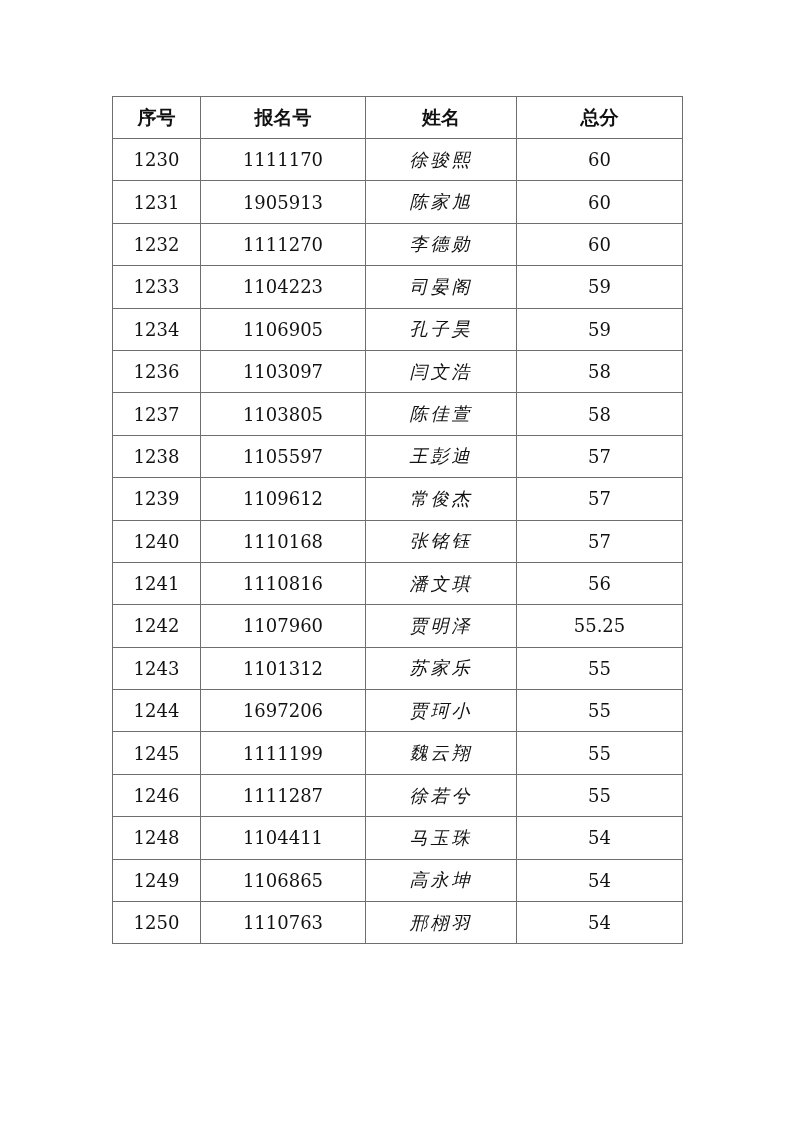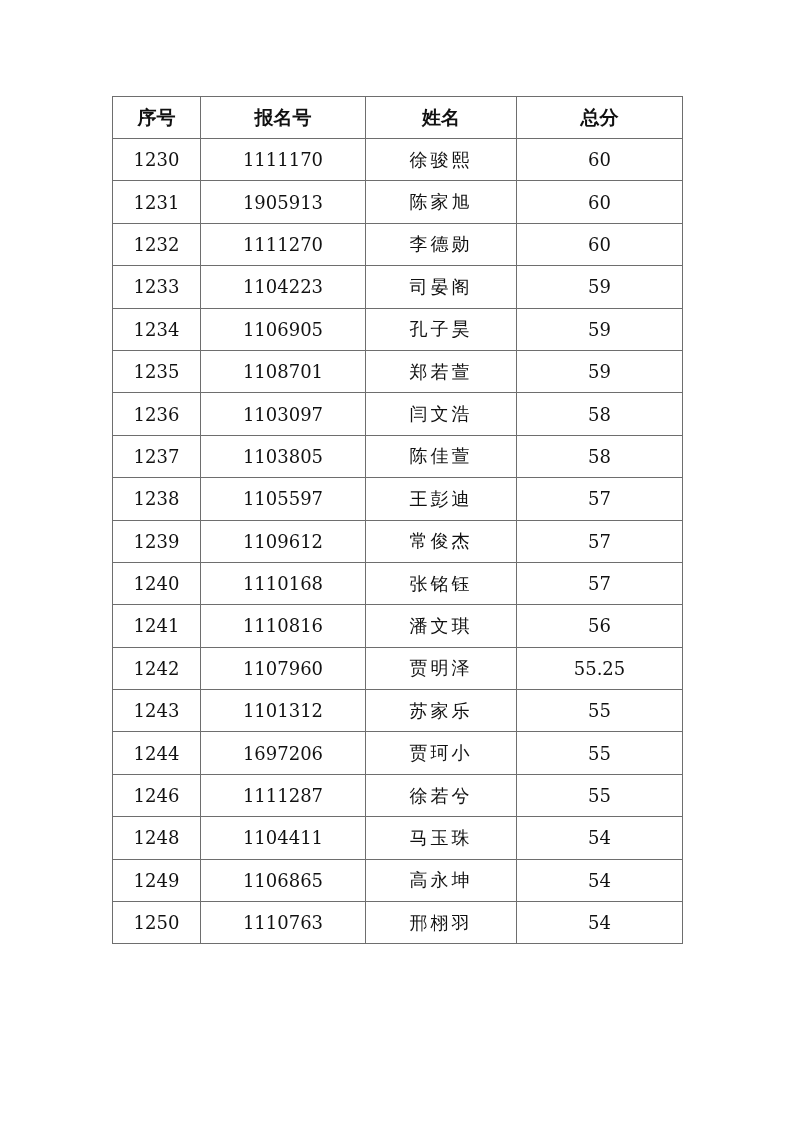--- a/index.html
+++ b/index.html
@@ -23,21 +23,21 @@
     height: 41px;
     font-family: "DejaVu Sans", sans-serif;
     font-weight: bold;
     font-size: 19px;
   }
   table.scores td {
     height: 41.4px;
     font-family: "DejaVu Serif", serif;
     font-size: 18px;
   }
-  td.name-cell { letter-spacing: 3px; font-family: "DejaVu Sans", sans-serif; font-weight: normal; }
+  td.name-cell { letter-spacing: 3px; font-family: "DejaVu Sans", sans-serif; font-weight: normal; font-style: italic; }
   col.c1 { width: 88px; }
   col.c2 { width: 165px; }
   col.c3 { width: 151px; }
   col.c4 { width: 166px; }
 </style>
 </head>
 <body>
 
 <div class="page">
   <table class="scores">
@@ -77,26 +77,20 @@
         <tr>
           <td>1233</td>
           <td>1104223</td>
           <td class="name-cell">司晏阁</td>
           <td>59</td>
         </tr>
         <tr>
           <td>1234</td>
           <td>1106905</td>
           <td class="name-cell">孔子昊</td>
-          <td>59</td>
-        </tr>
-        <tr>
-          <td>1235</td>
-          <td>1108701</td>
-          <td class="name-cell">郑若萱</td>
           <td>59</td>
         </tr>
         <tr>
           <td>1236</td>
           <td>1103097</td>
           <td class="name-cell">闫文浩</td>
           <td>58</td>
         </tr>
         <tr>
           <td>1237</td>
@@ -140,20 +134,26 @@
           <td class="name-cell">苏家乐</td>
           <td>55</td>
         </tr>
         <tr>
           <td>1244</td>
           <td>1697206</td>
           <td class="name-cell">贾珂小</td>
           <td>55</td>
         </tr>
         <tr>
+          <td>1245</td>
+          <td>1111199</td>
+          <td class="name-cell">魏云翔</td>
+          <td>55</td>
+        </tr>
+        <tr>
           <td>1246</td>
           <td>1111287</td>
           <td class="name-cell">徐若兮</td>
           <td>55</td>
         </tr>
         <tr>
           <td>1248</td>
           <td>1104411</td>
           <td class="name-cell">马玉珠</td>
           <td>54</td>

